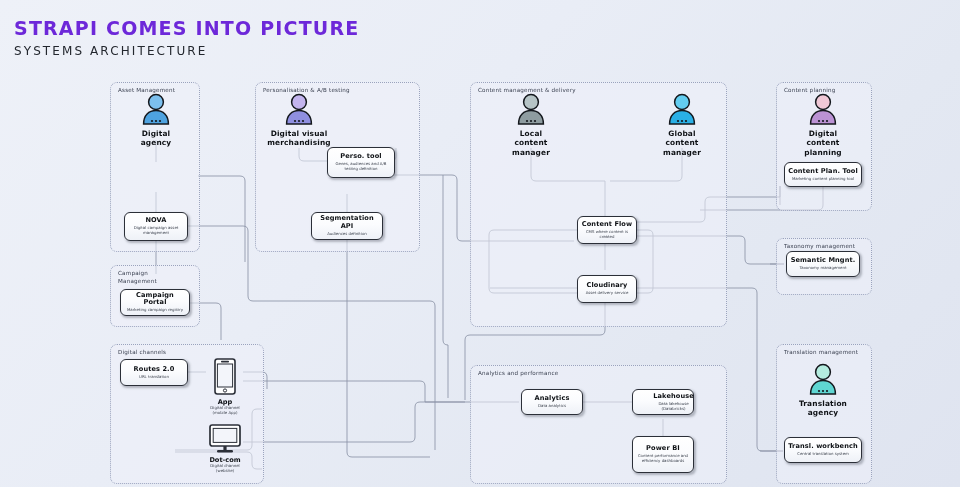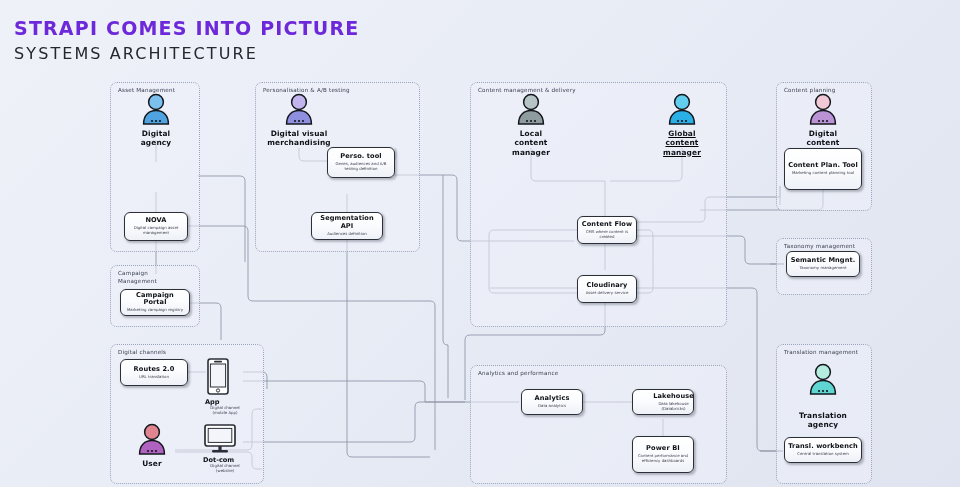--- a/index.html
+++ b/index.html
@@ -11,21 +11,21 @@
   }
   #canvas{position:absolute;inset:0;}
   
   .hdr{position:absolute;left:14px;top:18px;}
   .hdr .t1{
     font-family:"DejaVu Sans", sans-serif;
     font-weight:bold;font-size:19px;letter-spacing:1.2px;color:#6d28d9;
     line-height:1.1;
   }
   .hdr .t2{
-    font-size:16px;letter-spacing:2.1px;color:#23272e;margin-top:5px;
+    font-size:12px;letter-spacing:2.1px;color:#23272e;margin-top:5px;
     font-family:"DejaVu Sans", sans-serif;
   }
   
   .group{
     position:absolute;border:1px dotted #9aa3bd;border-radius:7px;
     background:rgba(238,241,249,0.55);
   }
   .group > .glabel{
     position:absolute;left:7px;top:4px;font-size:5.6px;color:#3a4050;
     letter-spacing:0.2px;white-space:pre-line;line-height:1.35;
@@ -41,21 +41,21 @@
   .node .nt{font-weight:bold;font-size:6.6px;color:#0d1014;line-height:1.15;letter-spacing:.1px;}
   .node .ns{font-size:3.9px;color:#3d434e;line-height:1.25;margin-top:1.5px;}
   
   .actor{position:absolute;display:flex;flex-direction:column;align-items:center;}
   .actor .alabel{
     font-weight:bold;font-size:7.4px;color:#0d1014;text-align:center;
     line-height:1.25;margin-top:3px;white-space:pre-line;letter-spacing:.15px;
   }
   .actor svg{display:block;}
   
-  .device{position:absolute;display:flex;flex-direction:column;}
+  .device{position:absolute;display:flex;flex-direction:column;align-items:center;}
   .device .dlabel{font-weight:bold;font-size:6.6px;color:#0d1014;margin-top:2px;}
   .device .dsub{font-size:3.9px;color:#3d434e;text-align:center;line-height:1.25;white-space:pre-line;}
   
   #wires{position:absolute;inset:0;pointer-events:none;}
   #wires path{fill:none;stroke:#8b93a6;stroke-width:0.85;}
 </style>
 </head>
 <body>
 
 <div id="canvas">
@@ -206,21 +206,21 @@
       <circle cx="17" cy="10" r="7.4" fill="#b6c4c6" stroke="#14181d" stroke-width="1.5"></circle>
       <path d="M4.6,32 C4.6,23.2 9.8,18.6 17,18.6 C24.2,18.6 29.4,23.2 29.4,32 Z" fill="#8e9ca0" stroke="#14181d" stroke-width="1.5"></path>
       <circle cx="13" cy="29" r="1.1" fill="#14181d"></circle>
         <circle cx="17" cy="29" r="1.1" fill="#14181d"></circle>
         <circle cx="21" cy="29" r="1.1" fill="#14181d"></circle>
     </svg>
     <div class="alabel">Local content
 manager</div>
   </div>
 
-  <div class="actor" style="left:657px;top:92px;width:50px;text-decoration:underline;">
+  <div class="actor" style="left:657px;top:92px;width:50px;">
     <svg width="34" height="34" viewBox="0 0 34 34">
       <circle cx="17" cy="10" r="7.4" fill="#63cdf0" stroke="#14181d" stroke-width="1.5"></circle>
       <path d="M4.6,32 C4.6,23.2 9.8,18.6 17,18.6 C24.2,18.6 29.4,23.2 29.4,32 Z" fill="#2ab0e6" stroke="#14181d" stroke-width="1.5"></path>
       <circle cx="13" cy="29" r="1.1" fill="#14181d"></circle>
         <circle cx="17" cy="29" r="1.1" fill="#14181d"></circle>
         <circle cx="21" cy="29" r="1.1" fill="#14181d"></circle>
     </svg>
     <div class="alabel">Global content
 manager</div>
   </div>
@@ -230,42 +230,32 @@
       <circle cx="17" cy="10" r="7.4" fill="#f0c8d6" stroke="#14181d" stroke-width="1.5"></circle>
       <path d="M4.6,32 C4.6,23.2 9.8,18.6 17,18.6 C24.2,18.6 29.4,23.2 29.4,32 Z" fill="#bb92d4" stroke="#14181d" stroke-width="1.5"></path>
       <circle cx="13" cy="29" r="1.1" fill="#14181d"></circle>
         <circle cx="17" cy="29" r="1.1" fill="#14181d"></circle>
         <circle cx="21" cy="29" r="1.1" fill="#14181d"></circle>
     </svg>
     <div class="alabel">Digital content
 planning</div>
   </div>
 
-  <div class="actor" style="left:798px;top:362px;width:50px;gap:12px;">
+  <div class="actor" style="left:798px;top:362px;width:50px;">
     <svg width="34" height="34" viewBox="0 0 34 34">
       <circle cx="17" cy="10" r="7.4" fill="#b4ecdf" stroke="#14181d" stroke-width="1.5"></circle>
       <path d="M4.6,32 C4.6,23.2 9.8,18.6 17,18.6 C24.2,18.6 29.4,23.2 29.4,32 Z" fill="#5fd6d2" stroke="#14181d" stroke-width="1.5"></path>
       <circle cx="13" cy="29" r="1.1" fill="#14181d"></circle>
         <circle cx="17" cy="29" r="1.1" fill="#14181d"></circle>
         <circle cx="21" cy="29" r="1.1" fill="#14181d"></circle>
     </svg>
     <div class="alabel">Translation
 agency</div>
   </div>
 
-  <div class="actor" style="left:129px;top:422px;width:46px;">
-    <svg width="34" height="34" viewBox="0 0 34 34">
-      <circle cx="17" cy="10" r="7.4" fill="#e08490" stroke="#14181d" stroke-width="1.5"></circle>
-      <path d="M4.6,32 C4.6,23.2 9.8,18.6 17,18.6 C24.2,18.6 29.4,23.2 29.4,32 Z" fill="#b062c0" stroke="#14181d" stroke-width="1.5"></path>
-      <circle cx="13" cy="29" r="1.1" fill="#14181d"></circle>
-        <circle cx="17" cy="29" r="1.1" fill="#14181d"></circle>
-        <circle cx="21" cy="29" r="1.1" fill="#14181d"></circle>
-    </svg>
-    <div class="alabel">User</div>
-  </div>
 
   <div class="device" style="left:205px;top:358px;width:40px;">
     <svg width="26" height="38" viewBox="0 0 26 38">
       <rect x="3" y="1" width="20" height="35" rx="2.4" fill="#ffffff" stroke="#2b2f38" stroke-width="1.6"></rect>
       <rect x="5.4" y="6" width="15.2" height="23" fill="#f3f5fa" stroke="#2b2f38" stroke-width="1"></rect>
       <rect x="9" y="2.8" width="8" height="1.6" rx="0.7" fill="#2b2f38"></rect>
       <circle cx="13" cy="32.5" r="1.6" fill="none" stroke="#2b2f38" stroke-width="1"></circle>
     </svg>
     <div class="dlabel">App</div>
     <div class="dsub">Digital channel
@@ -305,21 +295,21 @@
   <div class="node" style="left:577px;top:216px;width:60px;height:28px;">
     <div class="nt">Content Flow</div>
     <div class="ns">CMS where content is created</div>
   </div>
 
   <div class="node" style="left:577px;top:275px;width:60px;height:28px;">
     <div class="nt">Cloudinary</div>
     <div class="ns">Asset delivery service</div>
   </div>
 
-  <div class="node" style="left:784px;top:148px;width:78px;height:42px;">
+  <div class="node" style="left:784px;top:162px;width:78px;height:25px;">
     <div class="nt">Content Plan. Tool</div>
     <div class="ns">Marketing content planning tool</div>
   </div>
 
   <div class="node" style="left:120px;top:289px;width:70px;height:27px;">
     <div class="nt">Campaign Portal</div>
     <div class="ns">Marketing campaign registry</div>
   </div>
 
   <div class="node" style="left:786px;top:251px;width:74px;height:26px;">

